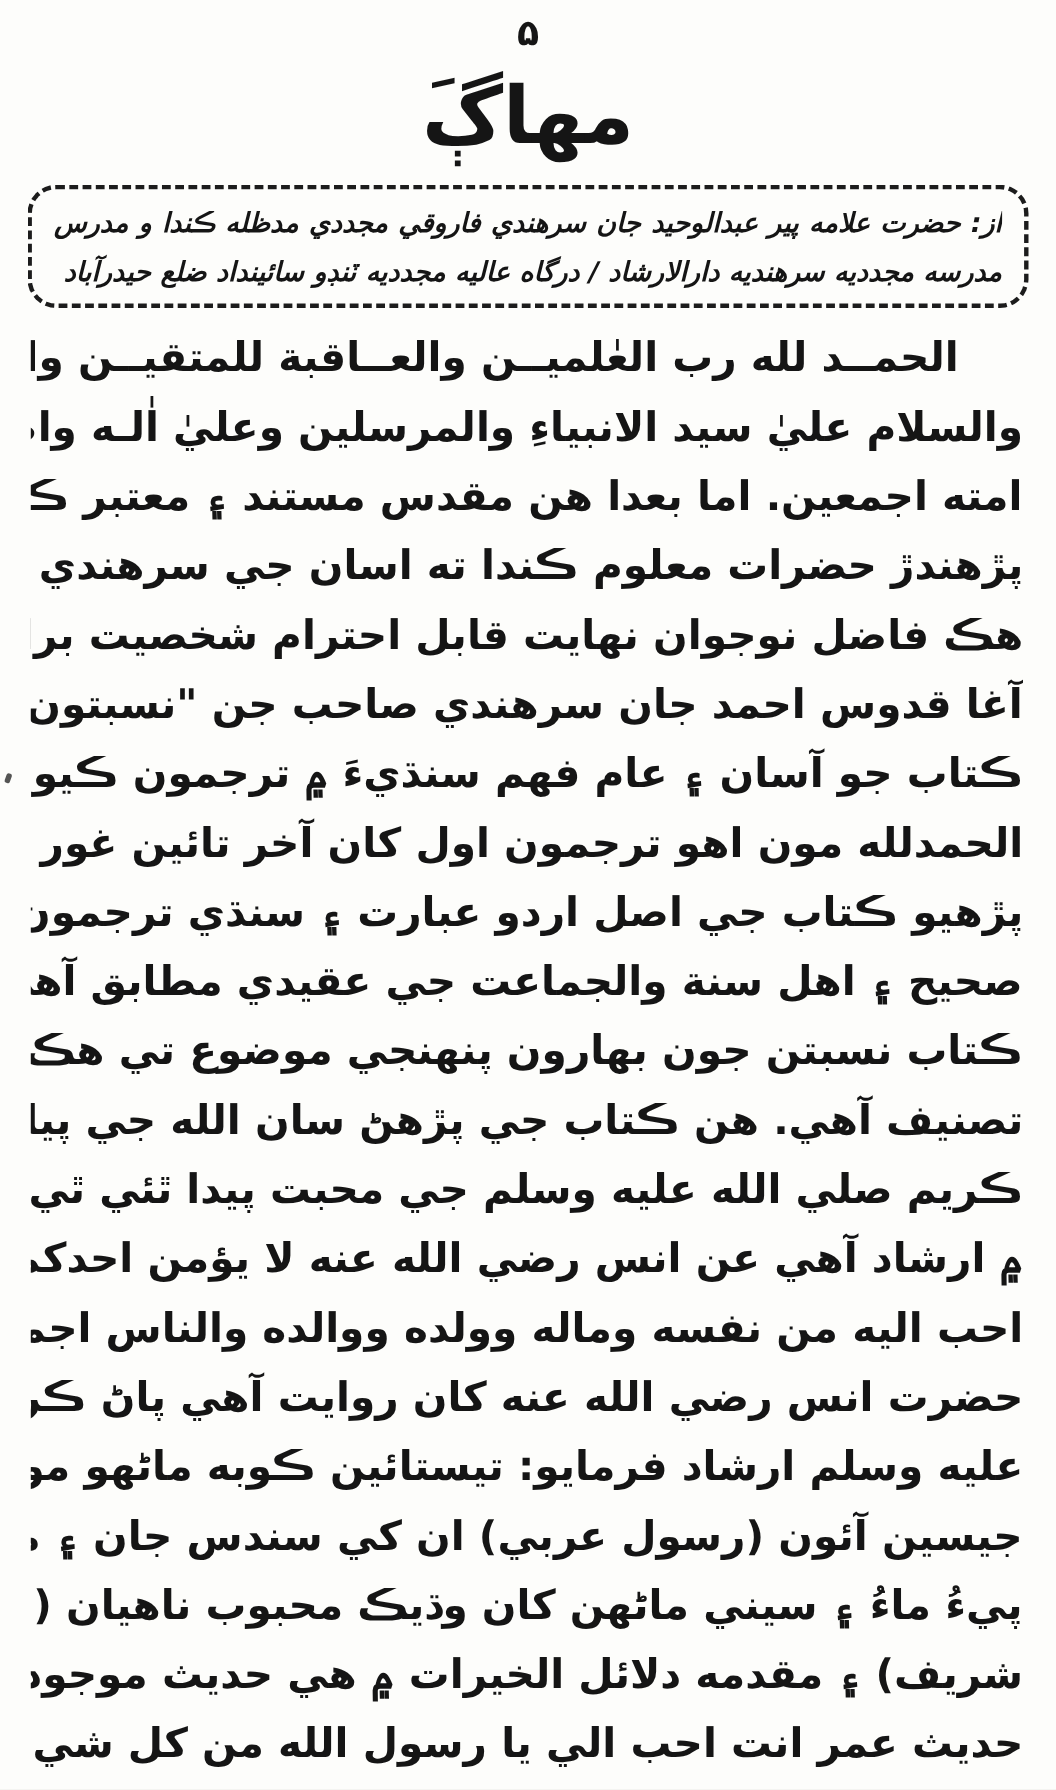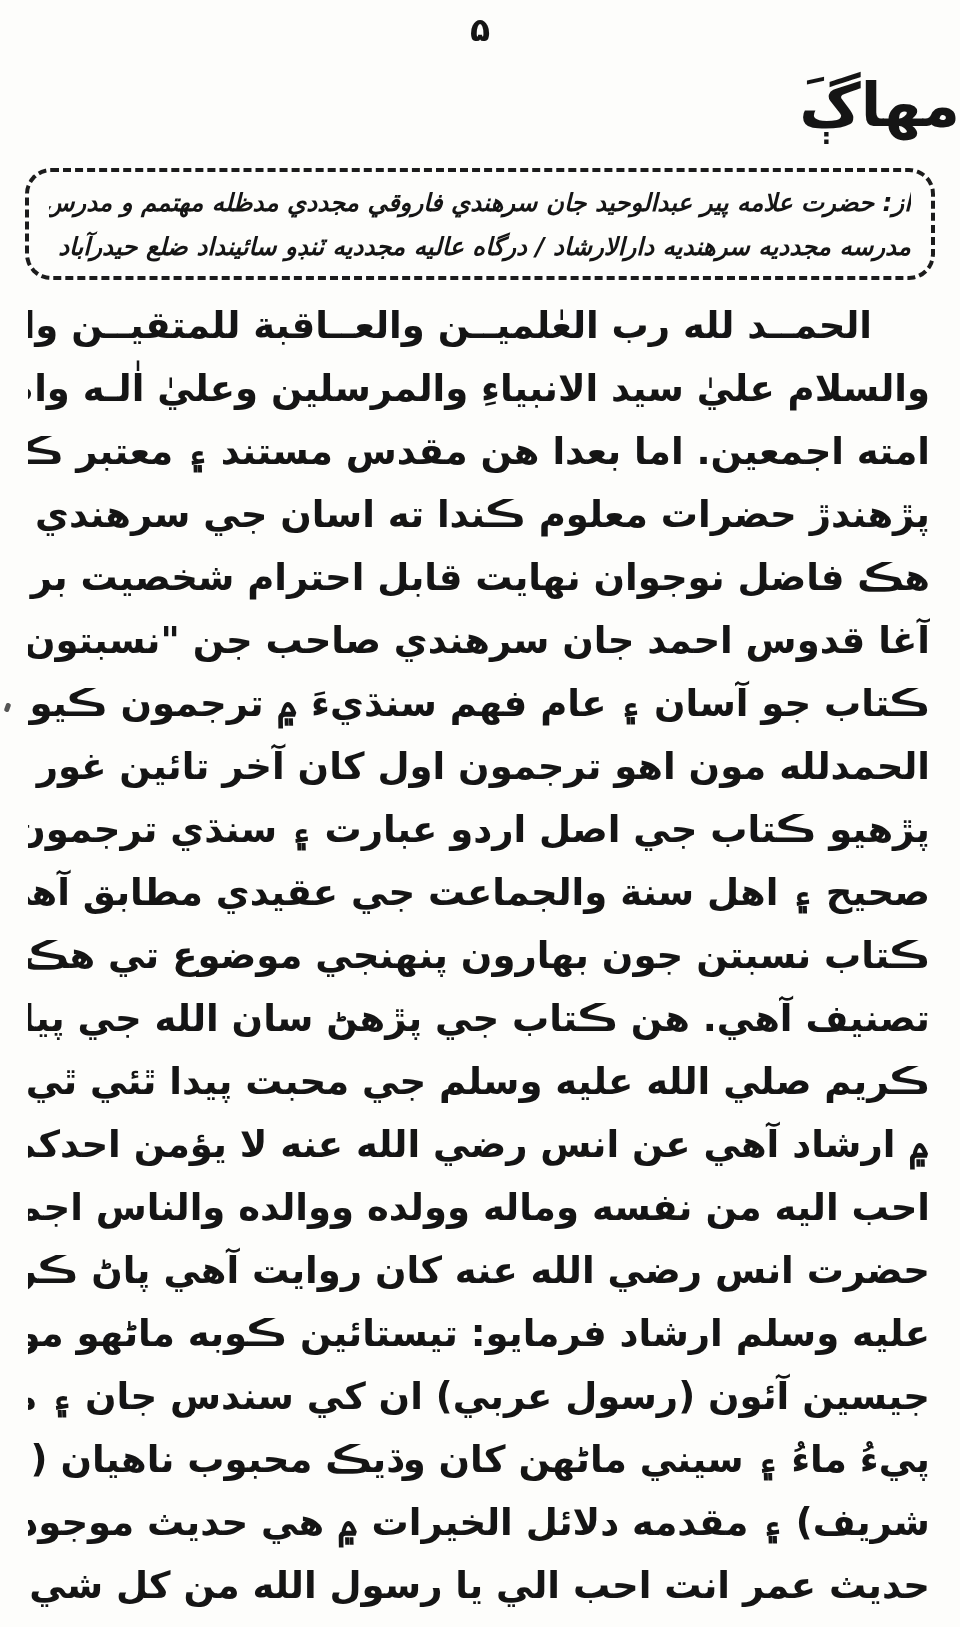--- a/index.html
+++ b/index.html
@@ -14,22 +14,22 @@
     direction:rtl;
   }
   .page-number{
     position:absolute;top:10px;left:0;right:0;
     text-align:center;
     font-size:33px;font-weight:bold;
     line-height:40px;
   }
   .page-title{
     position:absolute;top:46px;left:0;right:0;
-    text-align:right;
-    font-size:60px;font-weight:bold;
+    text-align:center;
+    font-size:72px;font-weight:bold;
     line-height:118px;
     letter-spacing:1px;
   }
   .attribution-box{
     position:absolute;top:168px;left:25px;right:25px;
     border:4px dashed #1c1c1c;
     border-radius:26px;
     padding:9px 20px 11px 20px;
     box-sizing:border-box;
     height:112px;
@@ -72,21 +72,21 @@
 </head>
 <body>
 
 <div class="page">
 
   <div class="page-number">۵</div>
 
   <div class="page-title">مهاڳَ</div>
 
   <div class="attribution-box">
-    <div class="attribution-line">از: حضرت علامه پير عبدالوحيد جان سرهندي فاروقي مجددي مدظله مهتمم و مدرس</div>
+    <div class="attribution-line">از: حضرت علامه پير عبدالوحيد جان سرهندي فاروقي مجددي مدظله ڪندا و مدرس</div>
     <div class="attribution-line">مدرسه مجدديه سرهنديه دارالارشاد / درگاه عاليه مجدديه ٽنڊو سائينداد ضلع حيدرآباد - سنڌ</div>
   </div>
 
   <div class="body-text">
     <div class="body-line indent">الحمــد لله رب العٰلميــن والعــاقبة للمتقيــن والصلــواة</div>
     <div class="body-line">والسلام عليٰ سيد الانبياءِ والمرسلين وعليٰ اٰلـه واصحابه اوليـاءِ</div>
     <div class="body-line">امته اجمعين. اما بعدا هن مقدس مستند ۽ معتبر ڪتاب جا</div>
     <div class="body-line">پڙهندڙ حضرات معلوم ڪندا ته اسان جي سرهندي خاندان جي</div>
     <div class="body-line">هڪ فاضل نوجوان نهايت قابل احترام شخصيت برادرم پروفيسر</div>
     <div class="body-line">آغا قدوس احمد جان سرهندي صاحب جن "نسبتون ڪي بهارين"</div>

